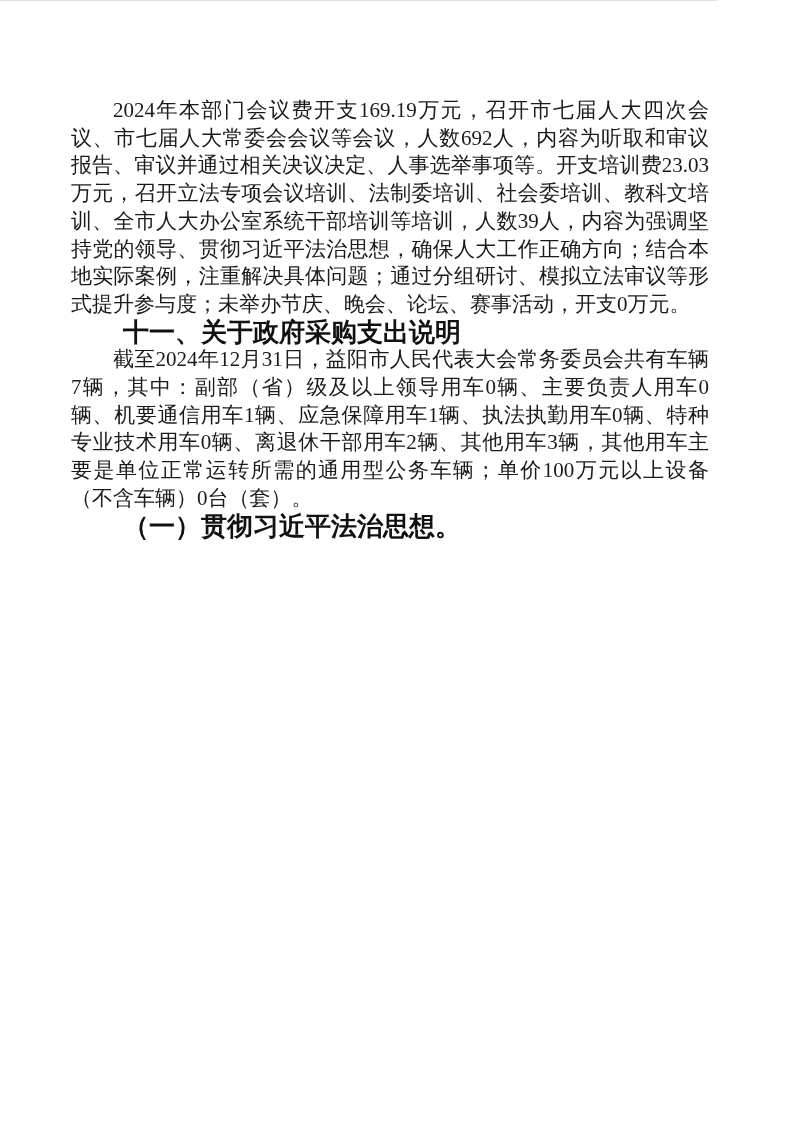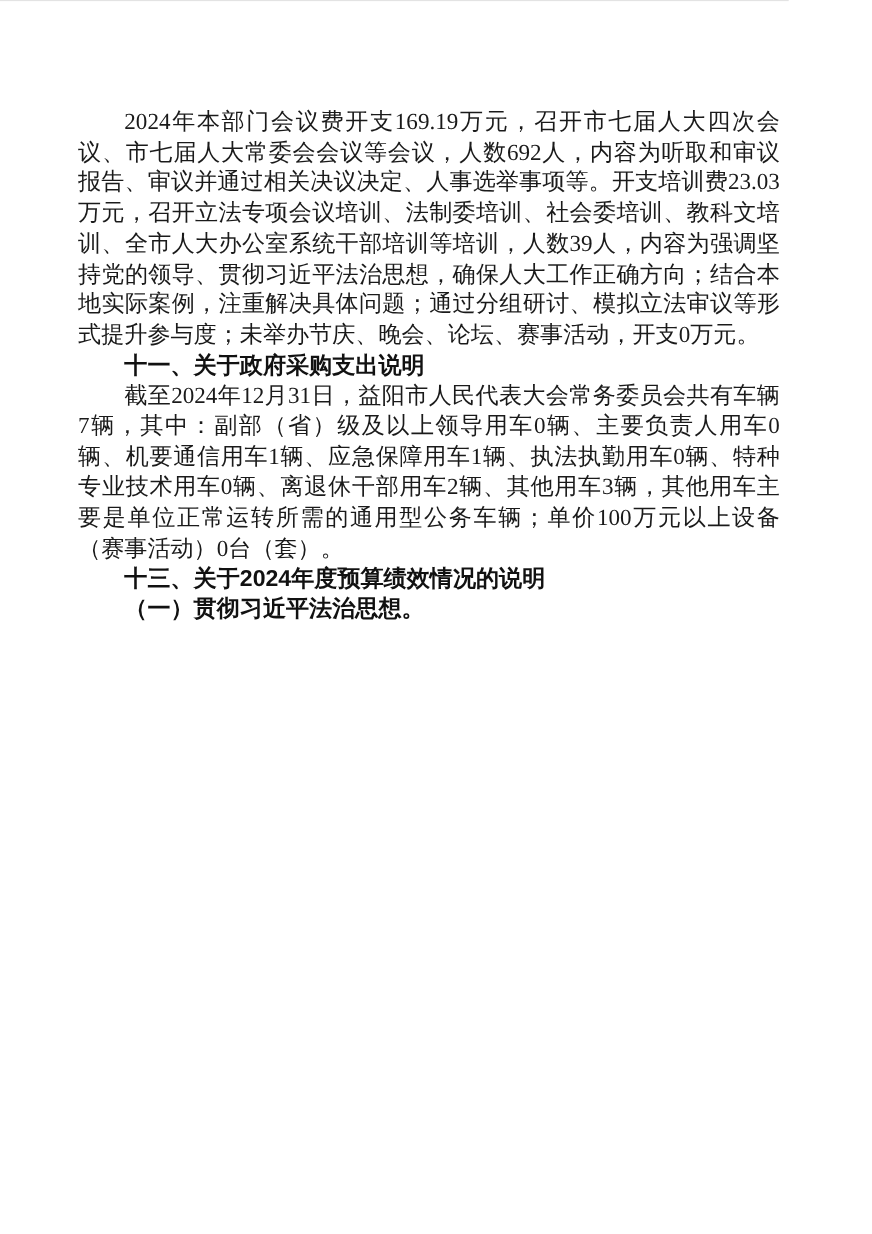--- a/index.html
+++ b/index.html
@@ -25,41 +25,40 @@
     line-height: 27.7px;
   }
   .para {
     text-align: justify;
     text-justify: inter-ideograph;
     text-indent: 2em;
   }
   .heading, .subheading {
     font-family: "Liberation Sans", "DejaVu Sans", sans-serif;
     font-weight: 700;
-    font-size: 21px;
+    font-size: 26px;
     line-height: 27.7px;
     text-indent: 2em;
     color: #111111;
     text-align: left;
   }
 </style>
 </head>
 <body>
 
 <div class="page">
   <div class="content">
 
     <p class="para">2024年本部门会议费开支169.19万元，召开市七届人大四次会议、市七届人大常委会会议等会议，人数692人，内容为听取和审议报告、审议并通过相关决议决定、人事选举事项等。开支培训费23.03万元，召开立法专项会议培训、法制委培训、社会委培训、教科文培训、全市人大办公室系统干部培训等培训，人数39人，内容为强调坚持党的领导、贯彻习近平法治思想，确保人大工作正确方向；结合本地实际案例，注重解决具体问题；通过分组研讨、模拟立法审议等形式提升参与度；未举办节庆、晚会、论坛、赛事活动，开支0万元。</p>
 
     <h2 class="heading">十一、关于政府采购支出说明</h2>
 
 
 
-    <p class="para">截至2024年12月31日，益阳市人民代表大会常务委员会共有车辆7辆，其中：副部（省）级及以上领导用车0辆、主要负责人用车0辆、机要通信用车1辆、应急保障用车1辆、执法执勤用车0辆、特种专业技术用车0辆、离退休干部用车2辆、其他用车3辆，其他用车主要是单位正常运转所需的通用型公务车辆；单价100万元以上设备（赛事活动）0台（套）。</p>
+    <p class="para">截至2024年12月31日，益阳市人民代表大会常务委员会共有车辆7辆，其中：副部（省）级及以上领导用车0辆、主要负责人用车0辆、机要通信用车1辆、应急保障用车1辆、执法执勤用车0辆、特种专业技术用车0辆、离退休干部用车2辆、其他用车3辆，其他用车主要是单位正常运转所需的通用型公务车辆；单价100万元以上设备（不含车辆）0台（套）。</p>
 
-    <h2 class="heading">十三、关于2024年度预算绩效情况的说明</h2>
 
     <h3 class="subheading">（一）贯彻习近平法治思想。</h3>
 
 
 
   </div>
 </div>
 
 </body></html>

